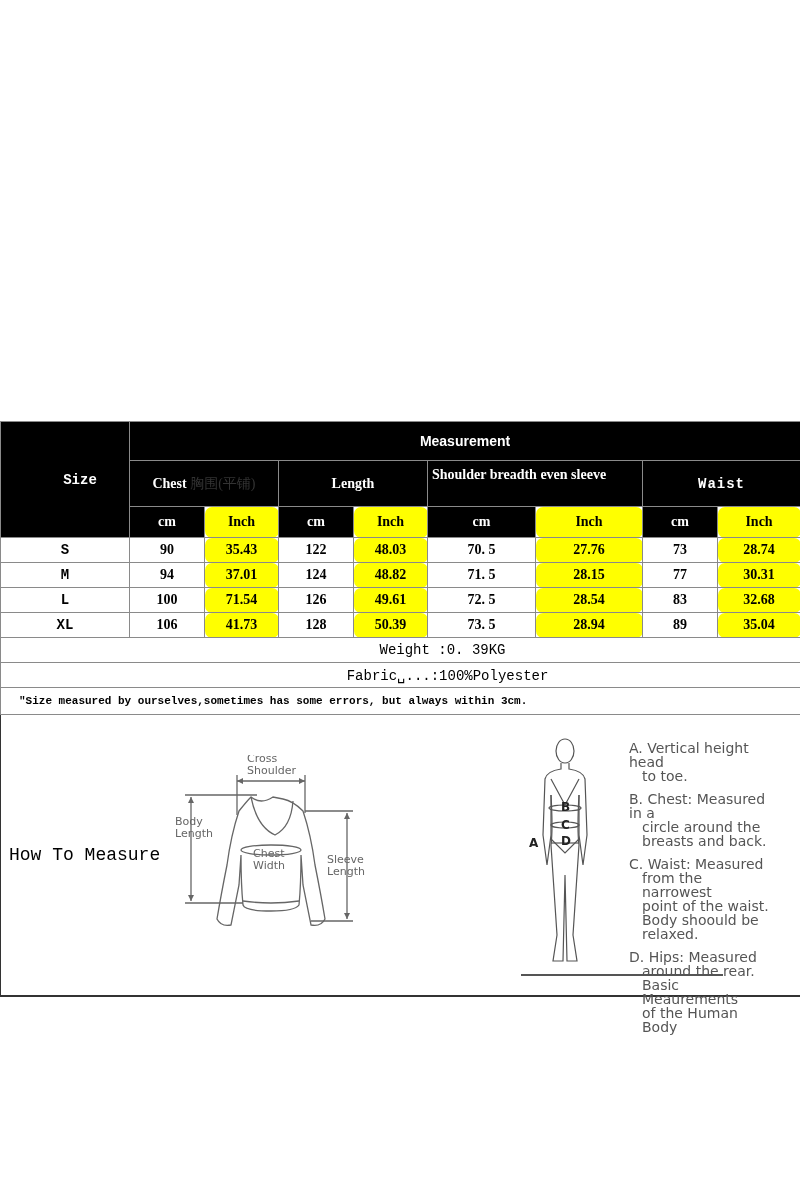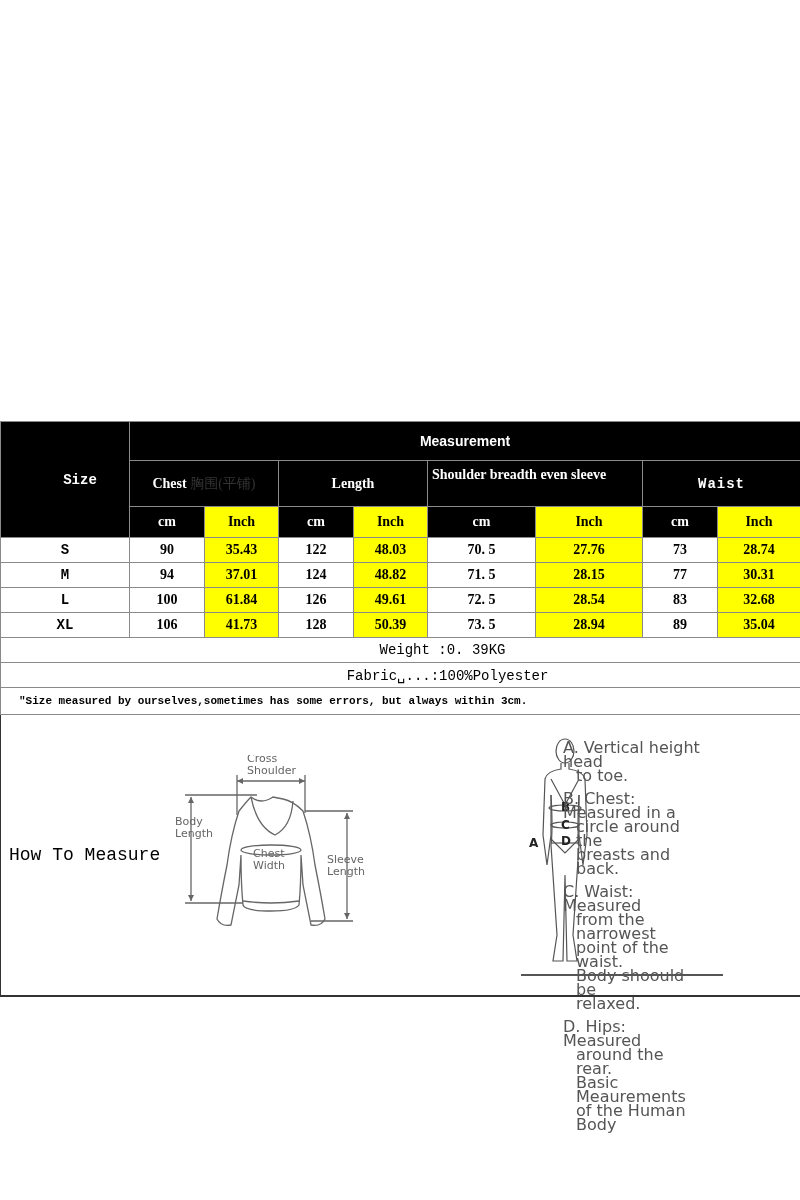--- a/index.html
+++ b/index.html
@@ -11,33 +11,33 @@
   table.size-table { border-collapse: collapse; width: 800px; table-layout: fixed; }
   table.size-table td { border: 1px solid #8a8a8a; text-align: center; vertical-align: middle; font-weight: bold; font-size: 14px; margin-top: 27px; }
 
   .hd { background: #000; color: #fff; }
   .hd-title { font-family: "Liberation Sans", sans-serif; font-size: 15px; font-weight: bold; height: 39px; }
   .hd-size { font-family: Liberation Mono, monospace; font-size: 16px; text-align: left; padding-left: 30px; }
   .hd-group { height: 46px; font-size: 13px; }
   .hd-group.left { text-align: left !important; padding-left: 4px; vertical-align: top !important; padding-top: 6px; }
   .hd-group.mono { font-family: "Liberation Mono", monospace; letter-spacing: 1px; }
   .hd-unit { height: 31px; font-size: 13px; }
-  .yellow { background: #ffff00; color: #000; }
+  .yellow { background: #ffff00; color: #000; border-radius: 7px; }
   .body-row td { height: 25px; font-size: 15px; }
   .body-row td.yellow { font-size: 14px; }
   .body-row td.size-cell { font-family: "Liberation Mono", monospace; }
 
   .info-row td { height: 25px; font-family: "Liberation Mono", monospace; font-weight: normal !important; font-size: 13px; }
   .info-row td.left { text-align: left !important; padding-left: 18px; font-size: 11px; font-weight: bold !important; }
 
   .measure-block { position: relative; width: 800px; height: 282px; border-left: 1px solid #333; border-bottom: 2px solid #333; }
   .htm-label { position: absolute; left: 8px; top: 130px; font-family: "Liberation Mono", monospace; font-size: 18px; }
   .garment { position: absolute; left: 170px; top: 40px; width: 200px; width: 200px; height: 190px; }
   .figure-panel { position: absolute; left: 516px; top: 20px; width: 210px; height: 248px; }
-  .figure-notes { position: absolute; left: 562px; top: 26px; width: 140px; font-family: "DejaVu Sans", sans-serif; font-size: 16px; color: #555; line-height: 14px; }
+  .figure-notes { position: absolute; left: 628px; top: 26px; width: 140px; font-family: "DejaVu Sans", sans-serif; font-size: 14px; color: #555; line-height: 14px; }
   .figure-notes p { margin-bottom: 9px; }
   .figure-notes .ind { padding-left: 13px; display: block; }
   .diag-text { font-family: "DejaVu Sans", sans-serif; font-size: 11px; fill: #666; }
 </style>
 </head>
 <body>
 
 <div class="sheet">
   <table class="size-table">
     <colgroup>
@@ -94,21 +94,21 @@
       <td>124</td>
       <td class="yellow">48.82</td>
       <td>71. 5</td>
       <td class="yellow">28.15</td>
       <td>77</td>
       <td class="yellow">30.31</td>
     </tr>
     <tr class="body-row">
       <td class="size-cell">L</td>
       <td>100</td>
-      <td class="yellow">61.84</td>
+      <td class="yellow">71.54</td>
       <td>126</td>
       <td class="yellow">49.61</td>
       <td>72. 5</td>
       <td class="yellow">28.54</td>
       <td>83</td>
       <td class="yellow">32.68</td>
     </tr>
     <tr class="body-row">
       <td class="size-cell">XL</td>
       <td>106</td>

